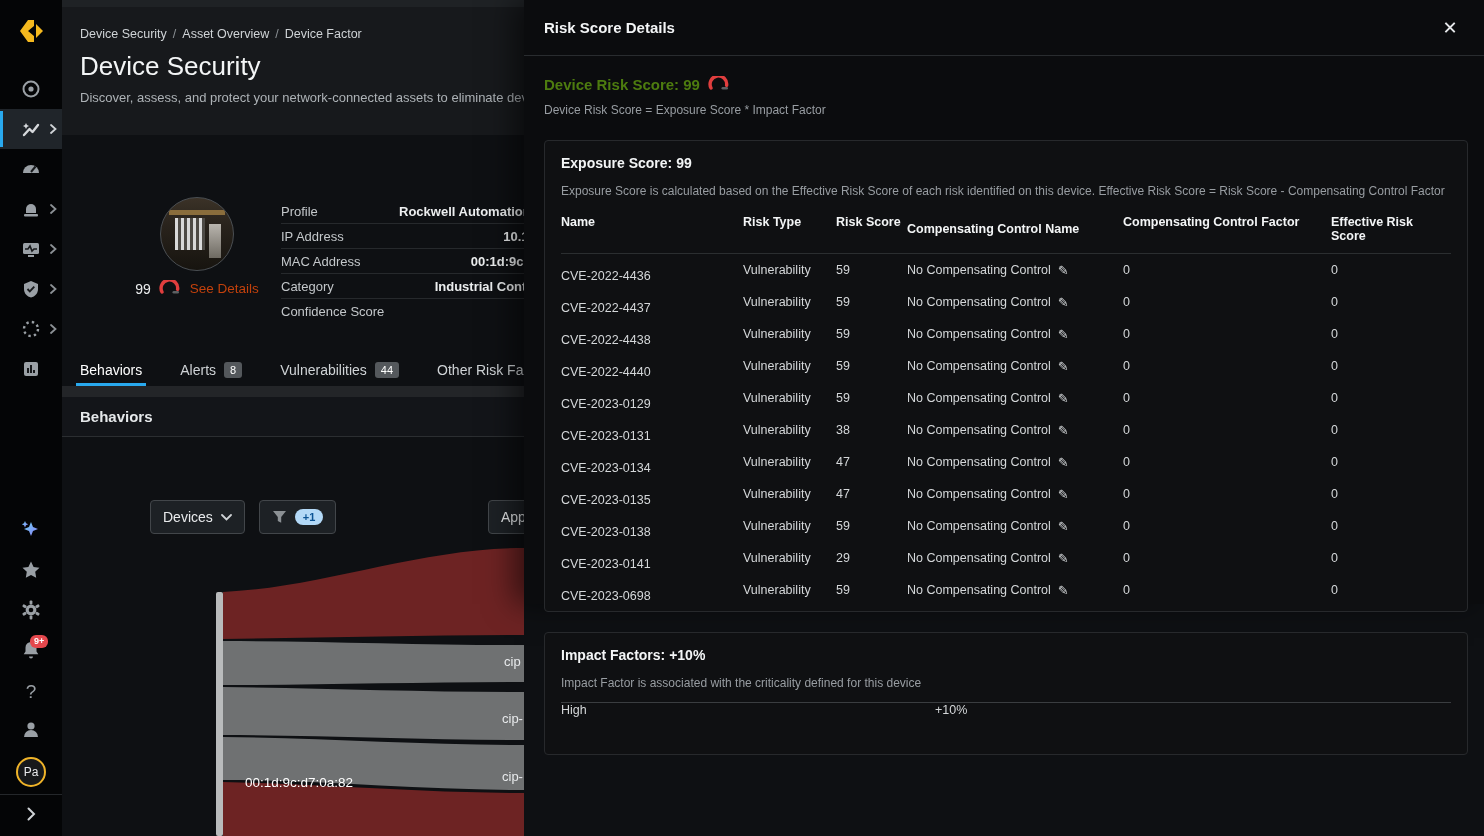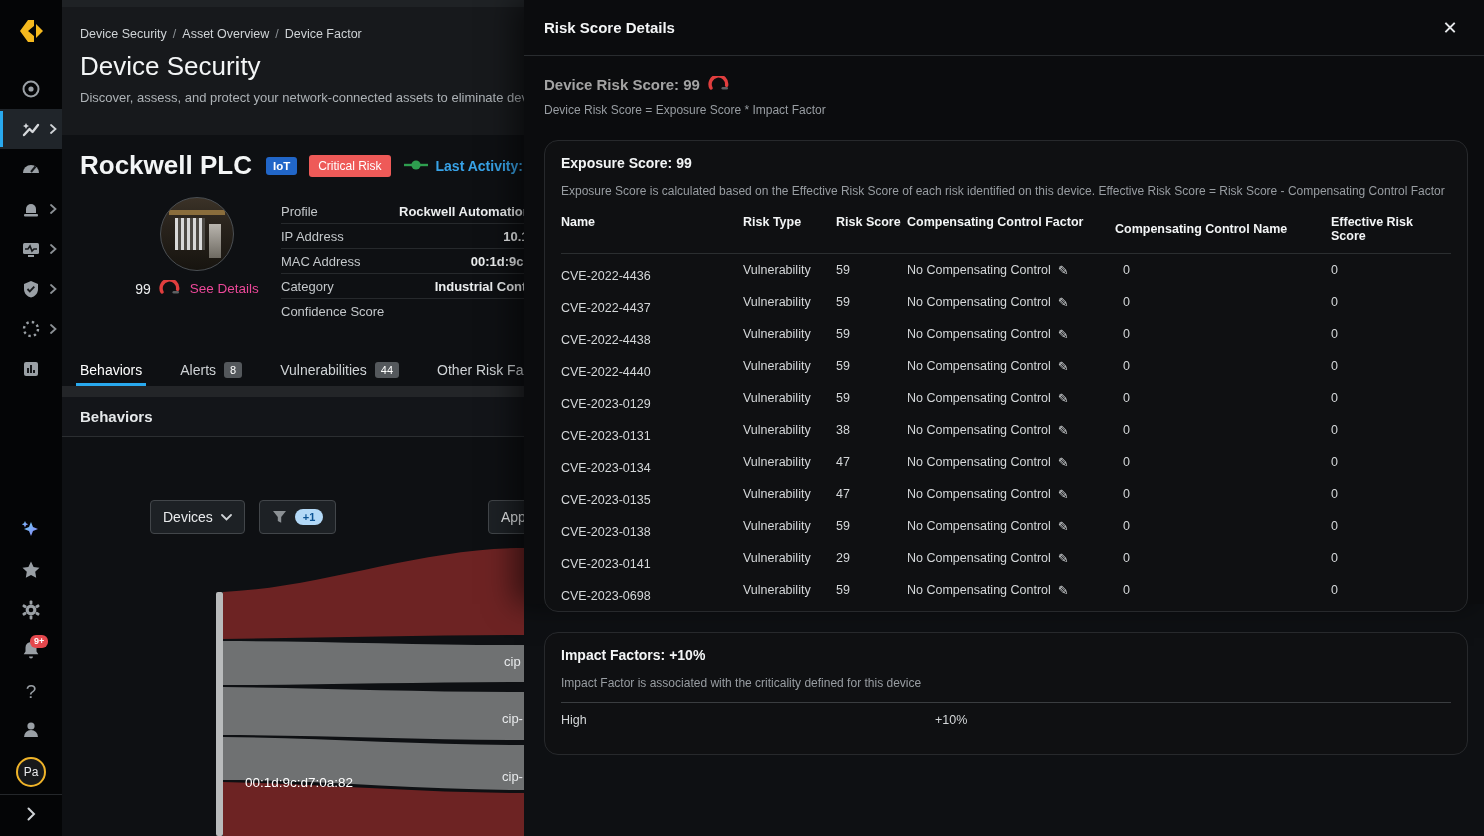--- a/index.html
+++ b/index.html
@@ -47,21 +47,21 @@
 
   .avatar-block { position:absolute; top:62px; left:72px; width:126px; text-align:center; }
   .device-photo { position:relative; width:74px; height:74px; margin:0 auto; border-radius:50%;
     border:1px solid #4a4e52; overflow:hidden; background:linear-gradient(180deg,#3b3227 0%,#2a241d 35%,#17140f 100%); }
   .device-photo .slats { position:absolute; left:14px; top:20px; width:30px; height:32px;
     background:repeating-linear-gradient(90deg,#d9d9d9 0 3px,#4d4a45 3px 6px); }
   .device-photo .module { position:absolute; left:48px; top:26px; width:12px; height:34px; background:linear-gradient(180deg,#b9b5ae,#6e6a62); }
   .device-photo .rail { position:absolute; left:8px; top:12px; width:56px; height:5px; background:#8a6d3c; }
   .score-row { margin-top:9px; display:flex; align-items:center; justify-content:center; gap:8px; font-size:14px; }
   .score-val { color:#eceeef; }
-  .see-details { color:#ec4899; font-size:13.5px; cursor:pointer; }
+  .see-details { color:#c2410c; font-size:13.5px; cursor:pointer; }
 
   .fields { position:absolute; top:64px; left:219px; width:262px; }
   .field-row { height:25px; display:flex; align-items:center; justify-content:space-between; border-bottom:1px solid #26292c; }
   .field-row:last-child { border-bottom:none; }
   .field-label { font-size:13px; color:#c3c7ca; }
   .field-value { font-size:13px; font-weight:700; color:#eceeef; white-space:nowrap; }
   .field-value.link { color:#3ea0e0; font-weight:400; cursor:pointer; }
 
   .tabs { position:absolute; top:218px; left:18px; right:0; height:33px; display:flex; gap:38px; }
   .tab { position:relative; display:flex; align-items:center; gap:8px; font-size:14px; color:#cfd3d6; cursor:pointer; white-space:nowrap; }
@@ -83,40 +83,40 @@
   .sankey { position:absolute; top:405px; left:88px; }
 
   
   .panel { position:absolute; left:524px; top:0; width:960px; height:604px; background:#0b0c0e; z-index:10;
     box-shadow:-10px 0 28px rgba(0,0,0,0.55); }
   .panel-header { height:56px; border-bottom:1px solid #292c2f; display:flex; align-items:center; padding:0 20px; }
   .panel-title { font-size:15px; font-weight:700; color:#f3f5f6; flex:1; }
   .close-btn { width:28px; height:28px; display:flex; align-items:center; justify-content:center;
     font-size:18px; color:#e8eaec; cursor:pointer; }
   .drs-block { padding:20px 20px 0; }
-  .drs-heading { font-size:15px; font-weight:700; color:#a3a3a3; display:flex; align-items:center; gap:8px; }
+  .drs-heading { font-size:15px; font-weight:700; color:#4d7c0f; display:flex; align-items:center; gap:8px; }
   .drs-formula { margin-top:10px; font-size:12px; color:#989da2; }
-  .card { position:absolute; left:20px; right:16px; border:1px solid #27292c; border-radius:14px;
+  .card { position:absolute; left:20px; right:16px; border:1px solid #27292c; border-radius:4px;
     background:#0f1012; padding:14px 16px; overflow:hidden; }
   .card.exposure { top:140px; height:472px; }
   .card.impact { top:632px; height:123px; }
   .card-heading { font-size:14px; font-weight:700; color:#f3f5f6; }
   .card-desc { margin-top:13px; font-size:12px; color:#989da2; }
   .tbl-header { display:flex; margin-top:17px; padding-bottom:10px; border-bottom:1px solid #2b2e30; }
   .tbl-header .cell { font-size:12.5px; font-weight:700; color:#f3f5f6; }
   .tbl-body .tbl-row { display:flex; align-items:center; height:32px; }
   .tbl-body .cell { font-size:12.5px; color:#d4d7d9; }
   .c0{width:182px}.c1{width:93px}.c2{width:71px}.c3{width:216px; display:flex; align-items:center; gap:7px;}
   .c4{width:208px}.c5{flex:1}
   .cve-link { color:#3f9fe0; cursor:pointer;margin-top:11px; }
   .pencil { color:#d7dadc; font-size:13px; cursor:pointer; }
   .impact-divider { margin-top:12px; height:1px; background:#3a3d40; }
   .itbl-header { display:flex; margin-top:9px; }
   .itbl-header .cell { font-size:12.5px; font-weight:700; color:#f3f5f6; }
-  .itbl-body .tbl-row { display:flex; margin-top:10px; }
+  .itbl-body .tbl-row { display:flex; }
   .itbl-body .cell { font-size:12.5px; color:#d4d7d9; }
   .ic0{width:374px}.ic1{flex:1}
 </style>
 </head>
 <body>
 
 <div class="app">
 
   <aside class="sidebar">
     <div class="logo">
@@ -297,36 +297,20 @@
   <main class="content">
     <div class="topstrip"></div>
 
     <header class="page-header">
       <div class="breadcrumb" id="breadcrumb"><span class="bc-link">Device Security</span><span class="bc-sep">/</span><span class="bc-link">Asset Overview</span><span class="bc-sep">/</span><span class="bc-link">Device Factor</span></div>
       <h1 class="page-title">Device Security</h1>
       <div class="page-subtitle">Discover, assess, and protect your network-connected assets to eliminate device blind</div>
     </header>
 
     <section class="device-section">
-      <div class="name-row">
-        <span class="device-name">Rockwell PLC</span>
-        <span class="badge-iot">IoT</span>
-        <span class="badge-risk">Critical Risk</span>
-        <span class="last-activity">
-          <span>
-            <svg width="26" height="12" viewBox="0 0 26 12">
-                <line x1="1" y1="6" x2="25" y2="6" stroke="#2e9e4f" stroke-width="2.4"></line>
-                <circle cx="13" cy="6" r="4.6" fill="#2e9e4f"></circle>
-              </svg>
-          </span>
-          <span class="la-label">Last Activity:</span>
-          <span class="la-value">08/27/25</span>
-          <span class="la-history">H</span>
-        </span>
-      </div>
 
       <div class="avatar-block">
         <div class="device-photo">
           <div class="rail"></div>
           <div class="slats"></div>
           <div class="module"></div>
         </div>
         <div class="score-row">
           <span class="score-val">99</span>
           <span>
@@ -436,22 +420,22 @@
       <div class="drs-formula">Device Risk Score = Exposure Score * Impact Factor</div>
     </div>
 
     <div class="card exposure">
       <div class="card-heading">Exposure Score: 99</div>
       <div class="card-desc">Exposure Score is calculated based on the Effective Risk Score of each risk identified on this device. Effective Risk Score = Risk Score - Compensating Control Factor</div>
       <div class="tbl-header" id="exp-header">
           <div class="cell c0">Name</div>
           <div class="cell c1">Risk Type</div>
           <div class="cell c2">Risk Score</div>
+          <div class="cell c3">Compensating Control Name</div>
           <div class="cell c4">Compensating Control Factor</div>
-          <div class="cell c3">Compensating Control Name</div>
           <div class="cell c5">Effective Risk Score</div>
         </div>
       <div class="tbl-body" id="exp-body">
           <div class="tbl-row">
             <div class="cell c0 cve-link">CVE-2022-4436</div>
             <div class="cell c1">Vulnerability</div>
             <div class="cell c2">59</div>
             <div class="cell c3">
               <span>No Compensating Control</span>
               <span class="pencil">✎</span>

